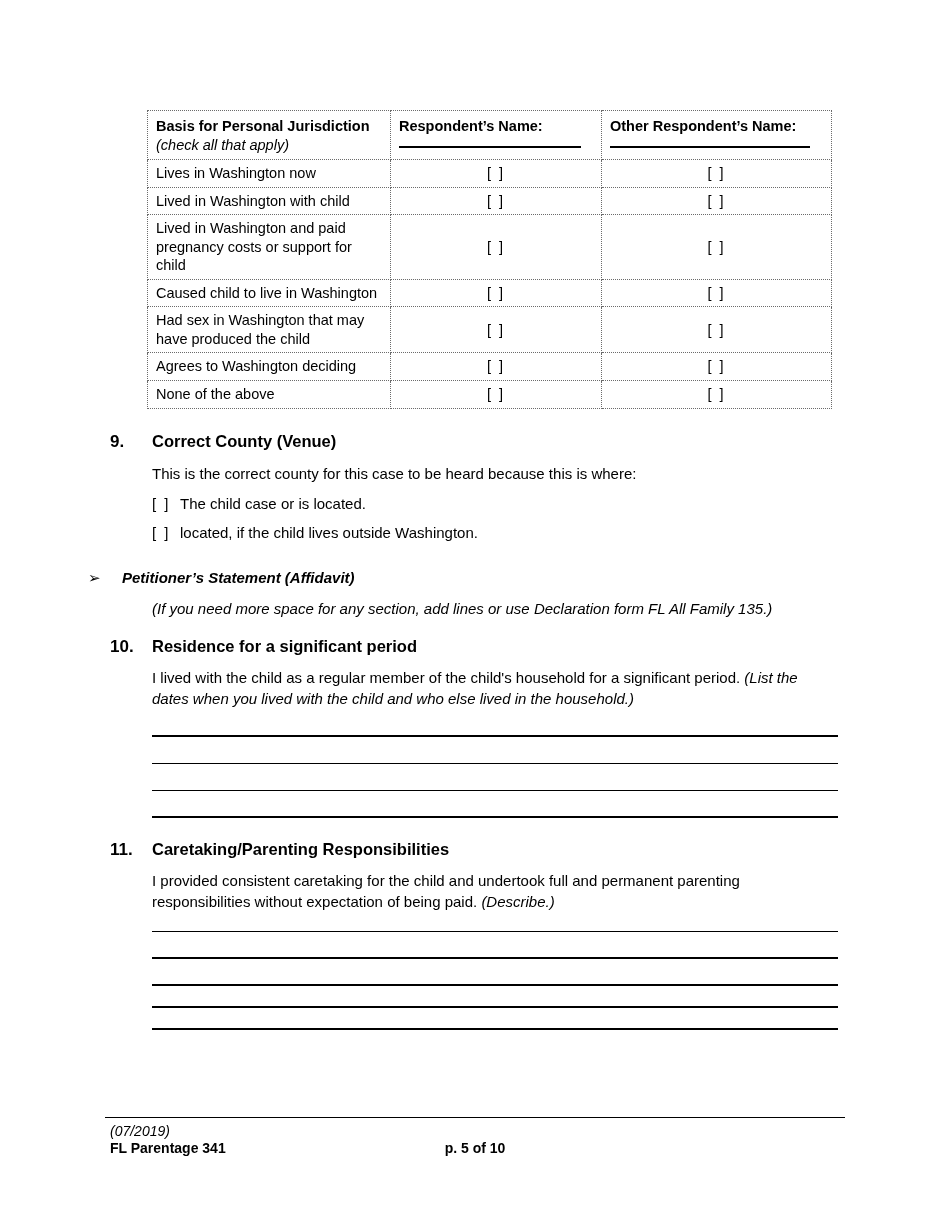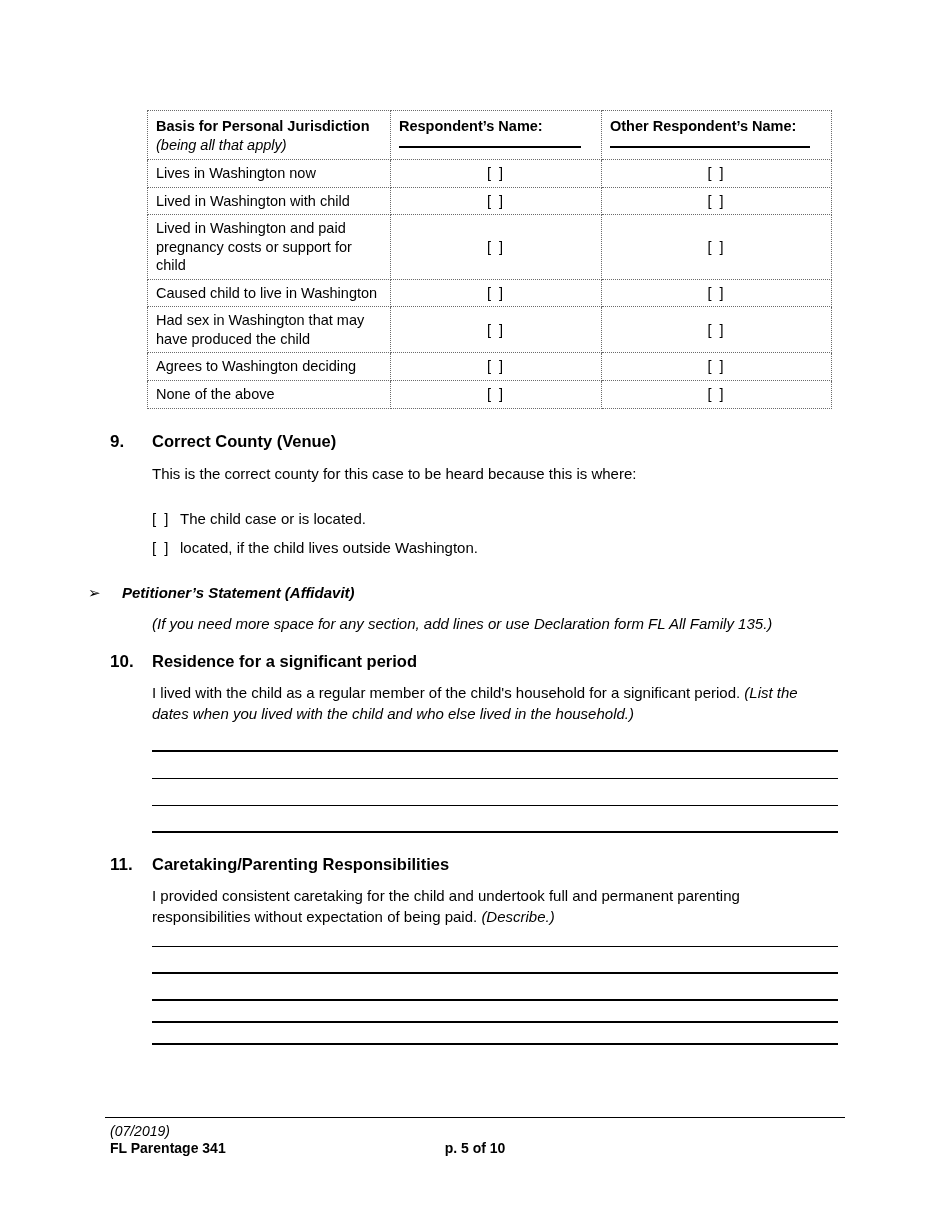--- a/index.html
+++ b/index.html
@@ -121,21 +121,21 @@
   <table class="jur">
     <colgroup>
       <col class="col-basis">
         <col class="col-resp">
         <col class="col-other">
     </colgroup>
     <thead>
       <tr>
         <th>
           <span>Basis for Personal Jurisdiction</span>
-          <span class="hdr-sub">(being all that apply)</span>
+          <span class="hdr-sub">(check all that apply)</span>
         </th>
         <th>
           <span>Respondent’s Name:</span>
           <div class="name-line"></div>
         </th>
         <th>
           <span>Other Respondent’s Name:</span>
           <div class="name-line"></div>
         </th>
       </tr>
@@ -176,21 +176,21 @@
         <td class="cell-check">[ ]</td>
         <td class="cell-check">[ ]</td>
       </tr>
     </tbody>
   </table>
 
   <div class="sec-head mt-table-gap" style="margin-bottom:11px;">
     <span class="sec-num">9.</span>
     <span class="sec-title">Correct County (Venue)</span>
   </div>
-  <p class="indent body-text" style="margin-bottom:24px;">This is the correct county for this case to be heard because this is where:</p>
+  <p class="indent body-text" style="margin-bottom:9px;">This is the correct county for this case to be heard because this is where:</p>
 
   <div class="chk-row" style="margin-bottom:8px;">
     <span class="chk">[ ]</span>
     <span class="chk-text">The child case or is located.</span>
   </div>
 
   <div class="chk-row">
     <span class="chk">[ ]</span>
     <div class="chk-text">
       <div>located, if the child lives outside Washington.</div>

